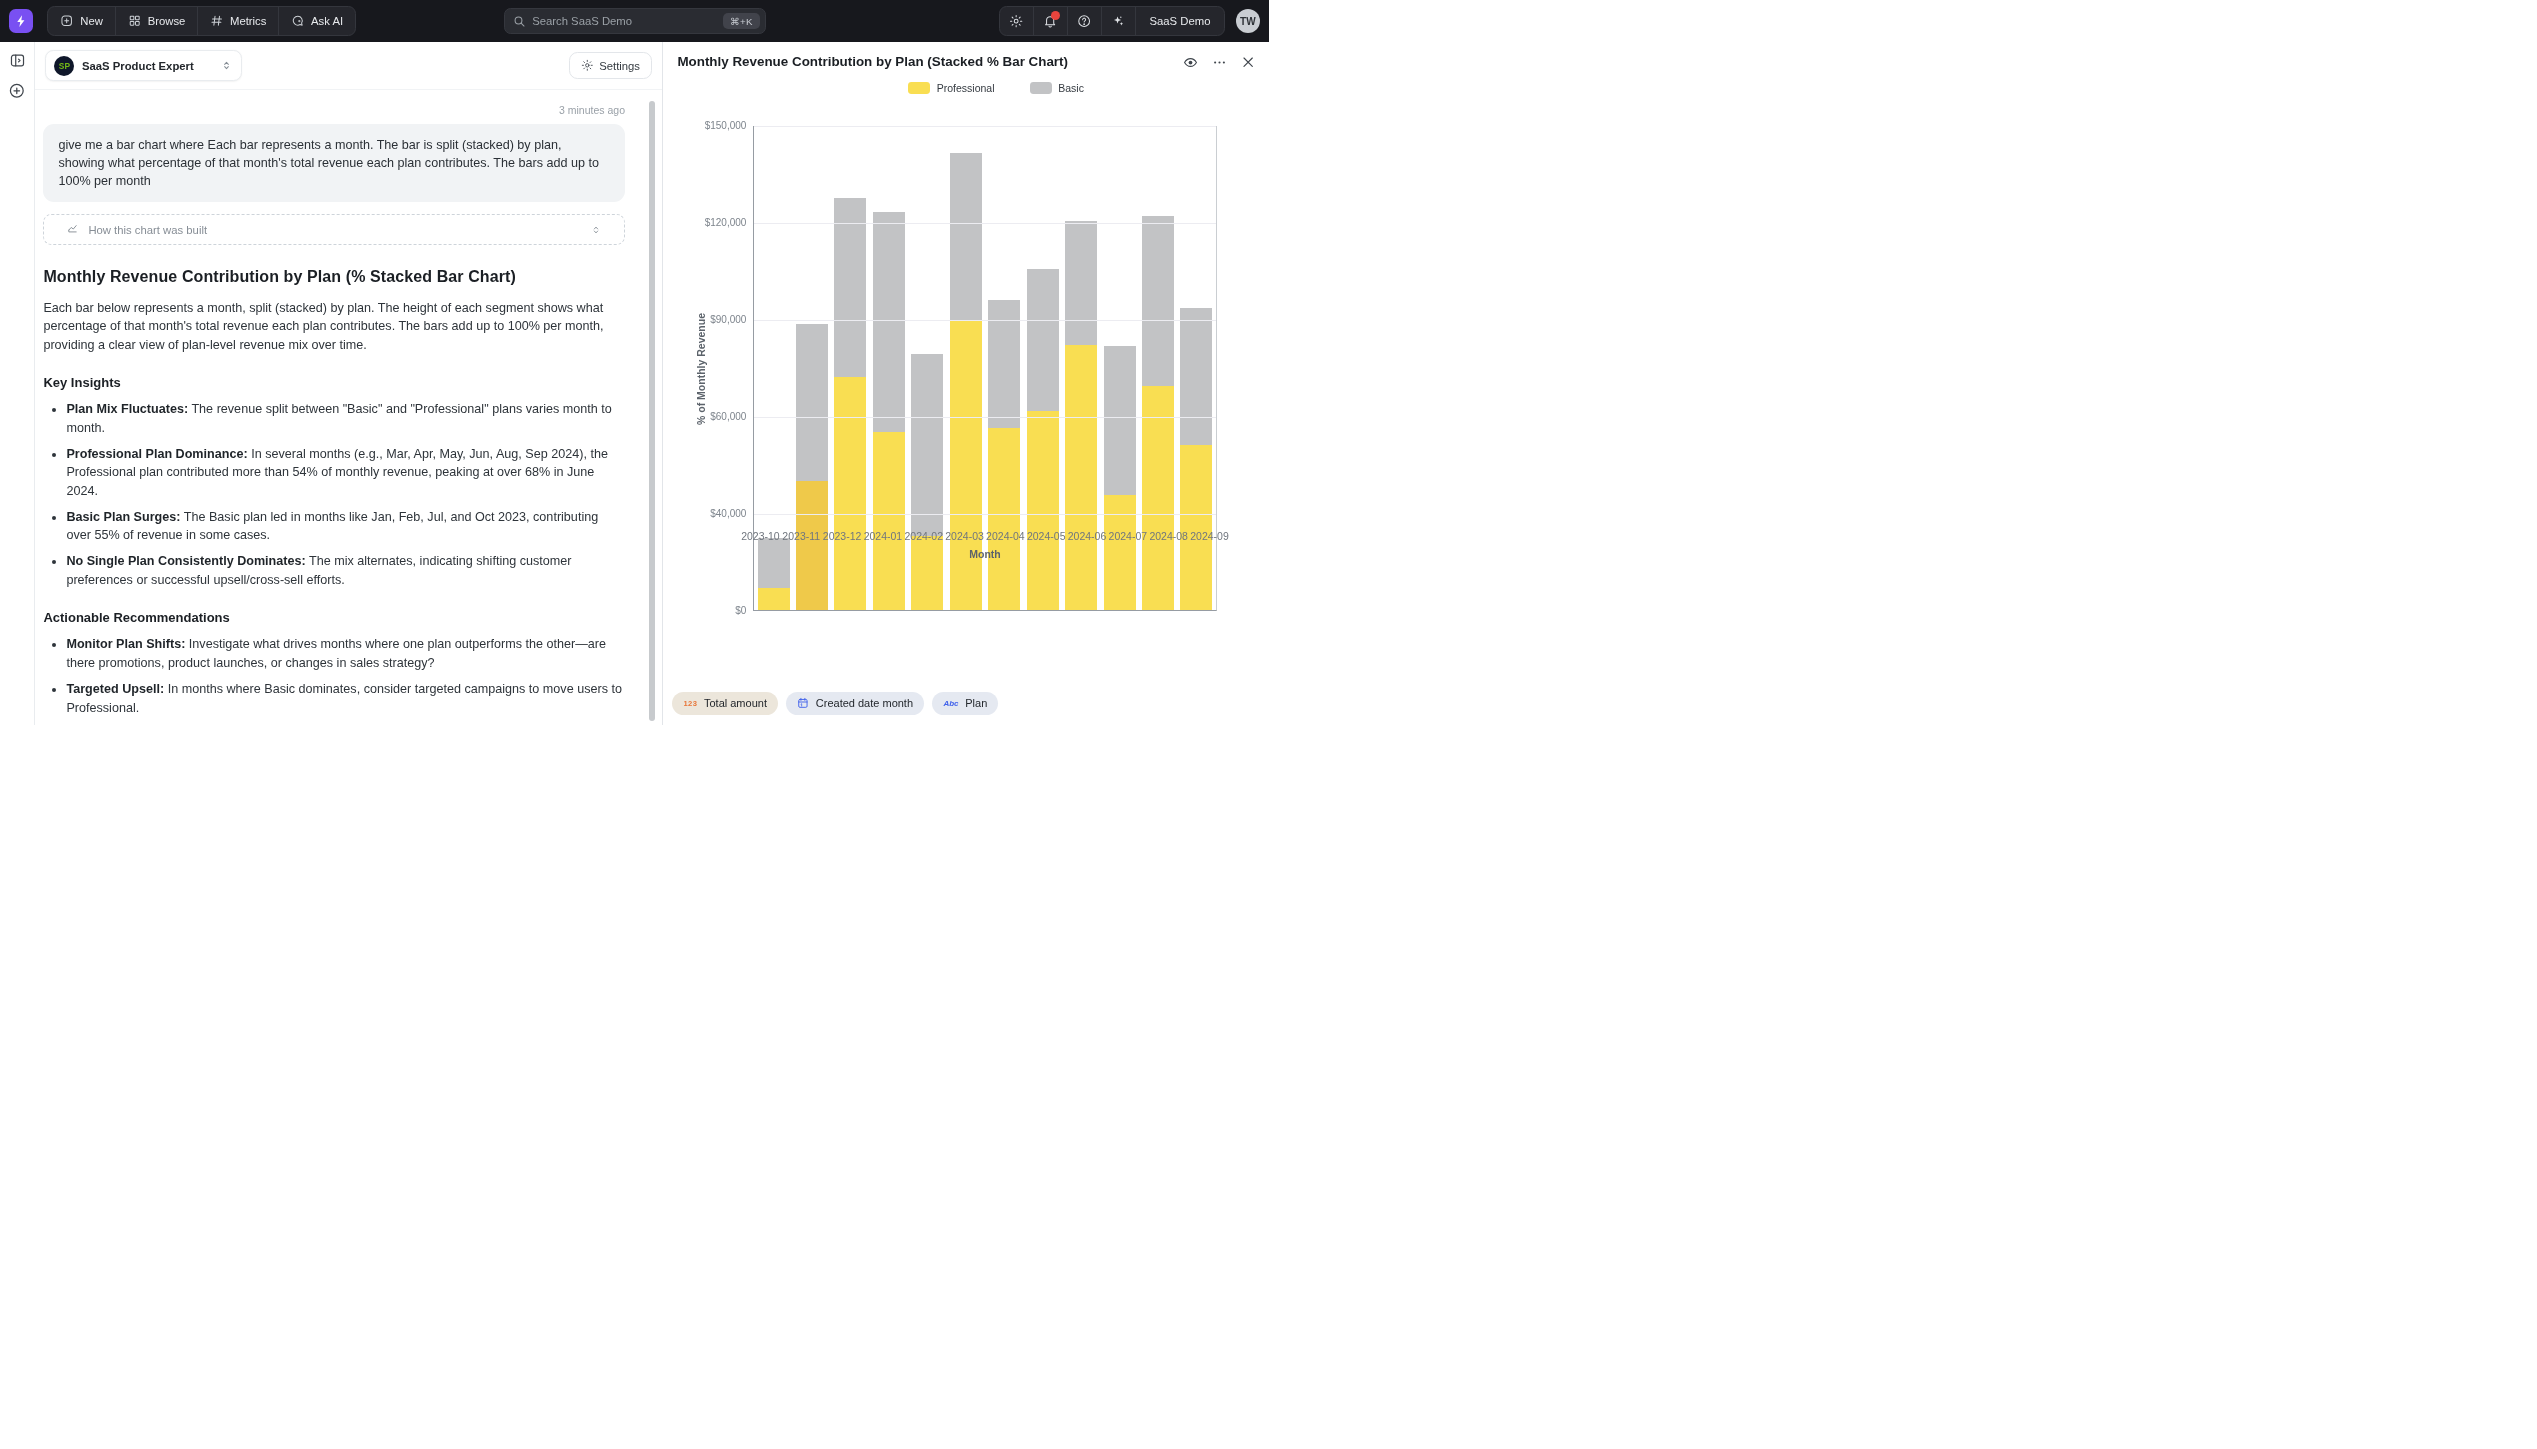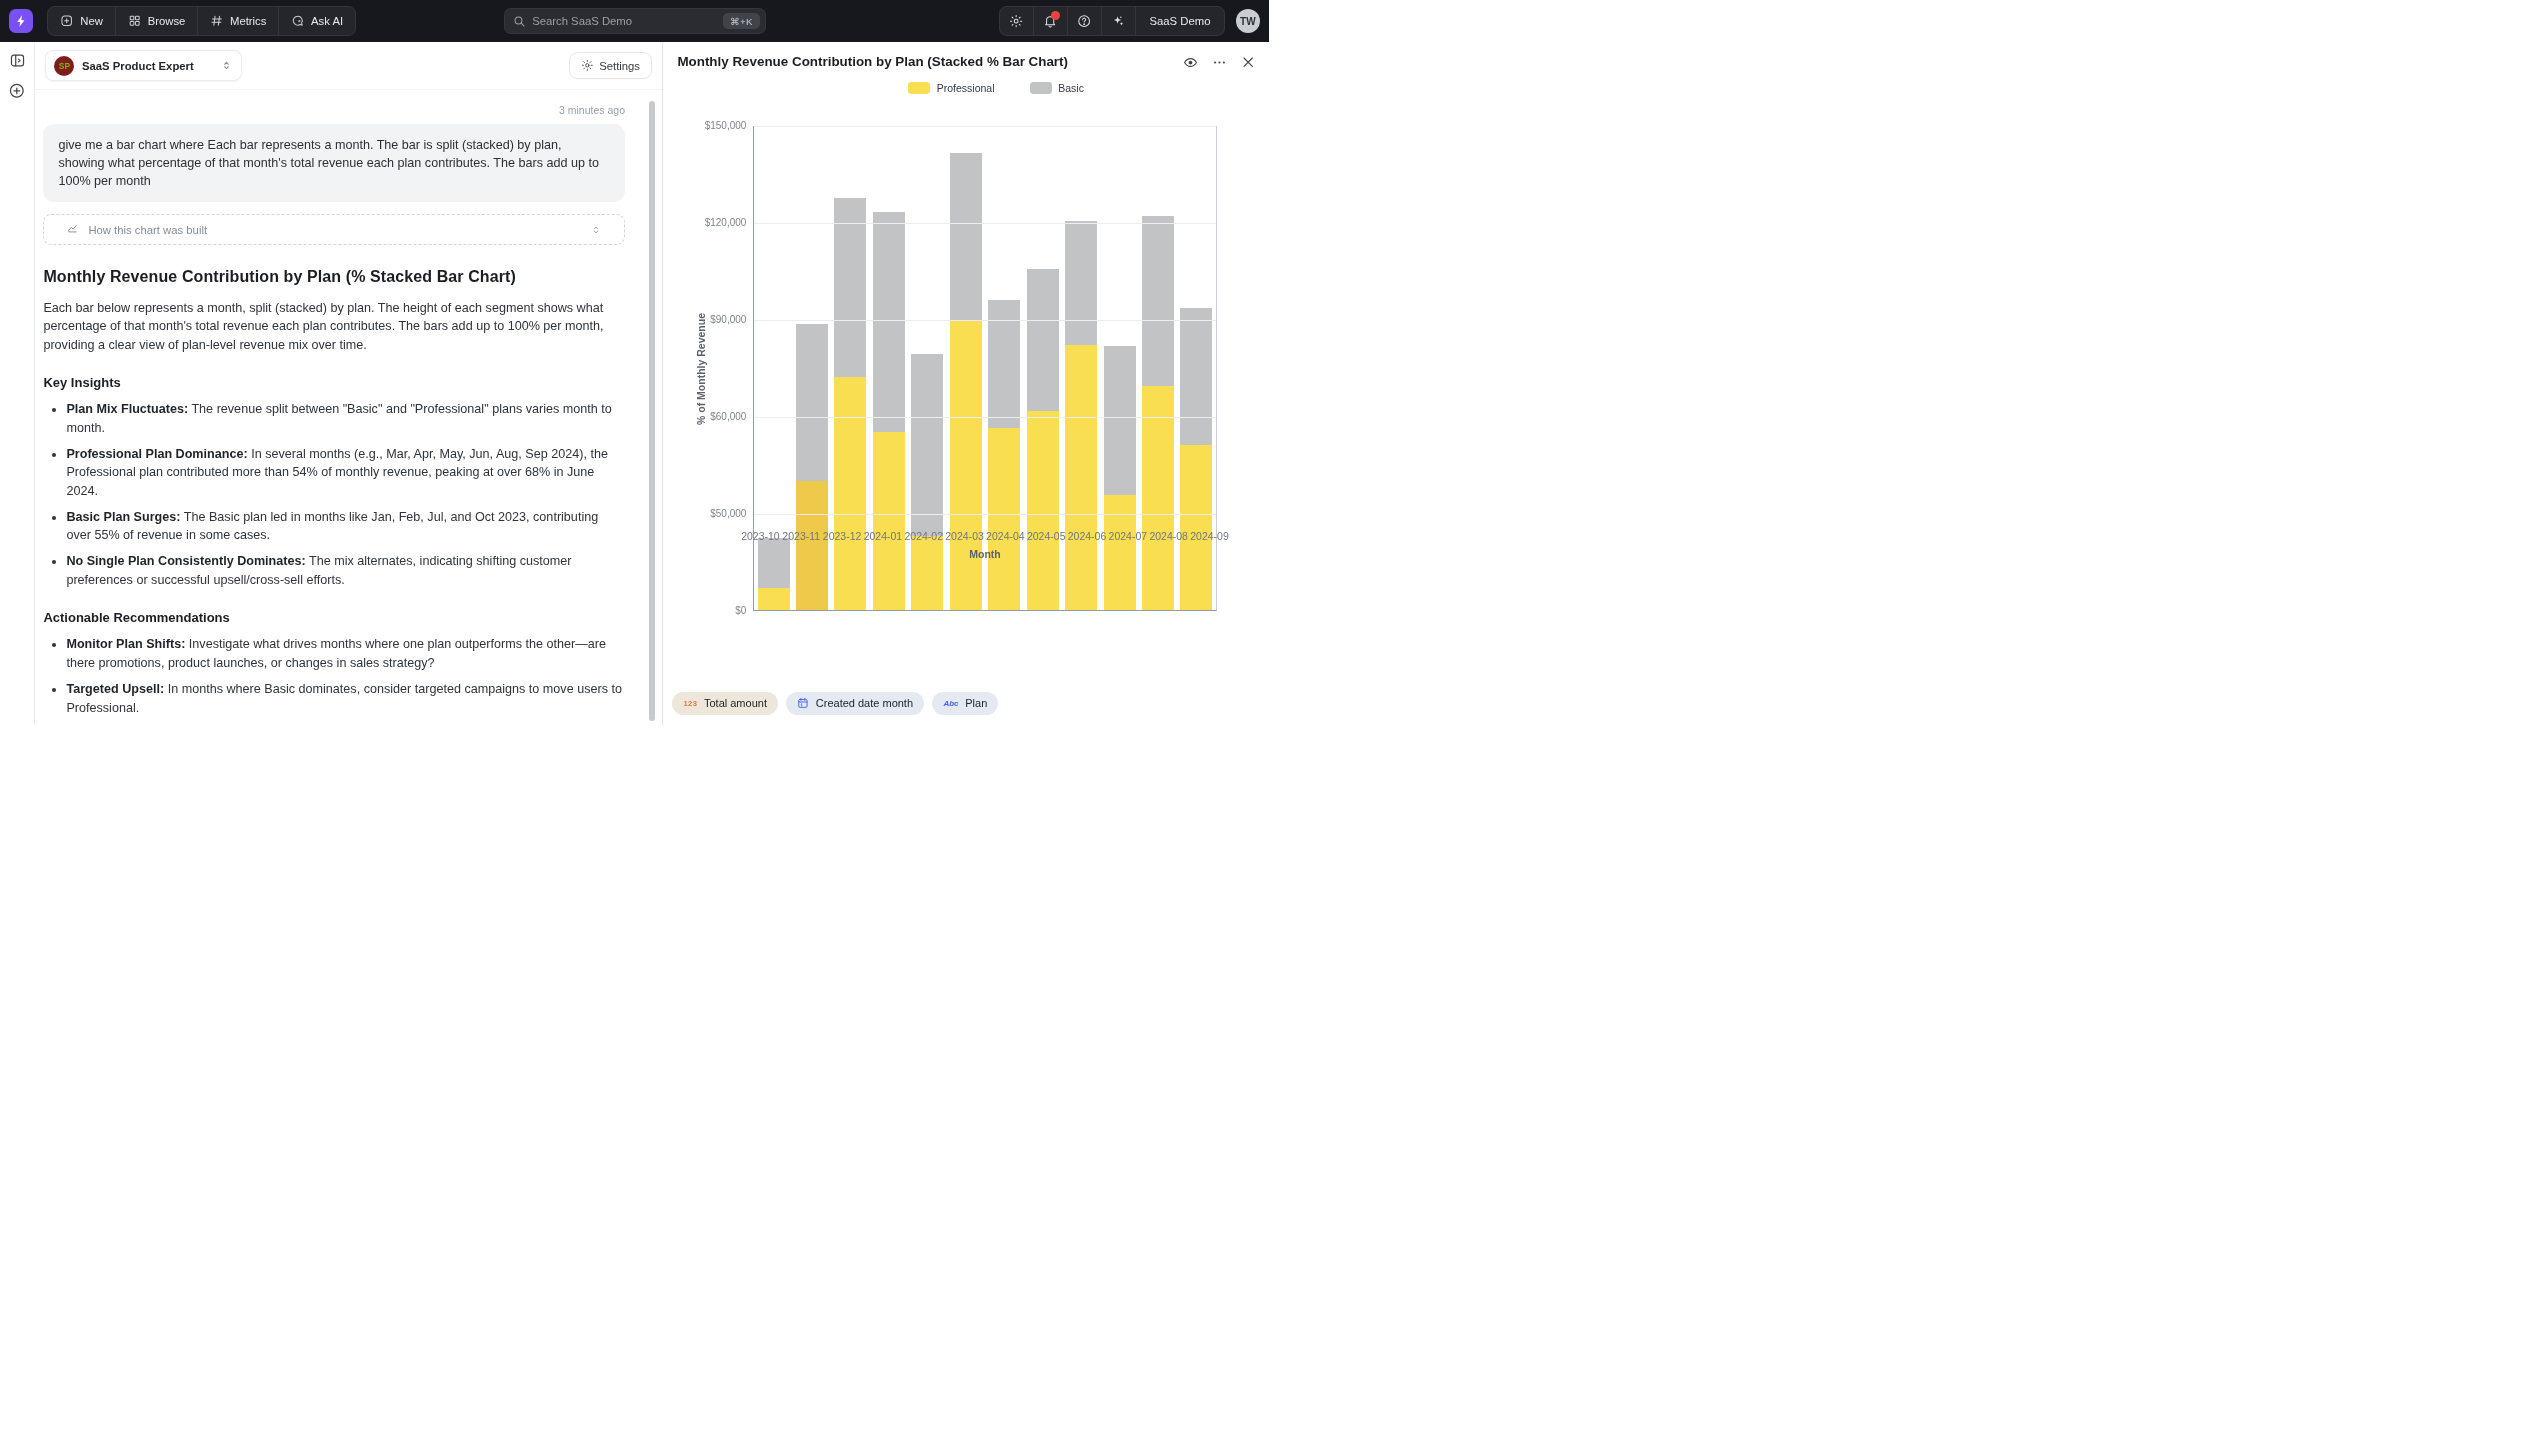--- a/index.html
+++ b/index.html
@@ -43,21 +43,21 @@
   .rail .ic { color:#40464d; cursor:pointer; display:flex; }
 
   
   .chat { position:absolute; left:35px; top:42px; bottom:0; width:628px; background:#fff;
           border-right:0.8px solid #e2e5e9; }
   .chat-header { height:48px; display:flex; align-items:center; padding:0 10px;
                  border-bottom:0.8px solid #f1f3f5; }
   .agent-pill { display:flex; align-items:center; gap:7.6px; border:0.8px solid #e9ecef;
                 border-radius:8.4px; padding:4.2px 8.4px; box-shadow:0 0.8px 1.7px rgba(0,0,0,.05);
                 cursor:pointer; background:#fff; }
-  .agent-avatar { width:20px; height:20px; border-radius:50%; background:#7f1d1d;
+  .agent-avatar { width:20px; height:20px; border-radius:50%; background:#0f172a;
                   color:#74b816; font-size:8.4px; font-weight:bold; display:flex;
                   align-items:center; justify-content:center; }
   .agent-name { font-size:11.3px; font-weight:600; color:#23272c; }
   .agent-pill .sel { color:#868e96; margin-left:20px; display:flex; }
   .settings-btn { margin-left:auto; display:flex; align-items:center; gap:5.9px;
                   border:0.8px solid #e3e6ea; border-radius:8.4px; padding:6.7px 11px;
                   font-size:11.3px; color:#343a40; background:#fff; cursor:pointer; }
   .chat-body { padding:0 37px 0 8.4px; position:relative; }
   .timestamp { text-align:right; color:#9aa1a8; font-size:10.5px; margin:14.3px 0 7.6px; }
   .bubble { background:#f1f3f5; border-radius:11px; padding:11.8px 15px; font-size:12.6px;
@@ -358,21 +358,21 @@
         <div class="legend-item">
           <span class="legend-swatch" style="background: rgb(194, 195, 197);"></span>
           <span class="legend-label">Basic</span>
         </div>
       </div>
 
     <div class="chart-block">
       <div class="y-title">% of Monthly Revenue</div>
       <div id="yticks" style="position: absolute; left: 0px; top: 0px; bottom: 0px; width: 69px;">
           <div class="ytick" style="top: 479px;">$0</div>
-          <div class="ytick" style="top: 382px;">$50,000</div>
+          <div class="ytick" style="top: 382px;">$40,000</div>
           <div class="ytick" style="top: 285px;">$60,000</div>
           <div class="ytick" style="top: 188px;">$90,000</div>
           <div class="ytick" style="top: 91px;">$120,000</div>
           <div class="ytick" style="top: -5.9px;">$150,000</div>
         </div>
       <div class="plot" id="plot">
         <div class="bars" id="bars">
             <div class="slot">
               <div class="bar">
                 <div style="background: rgb(194, 195, 197); height: 50px;"></div>

